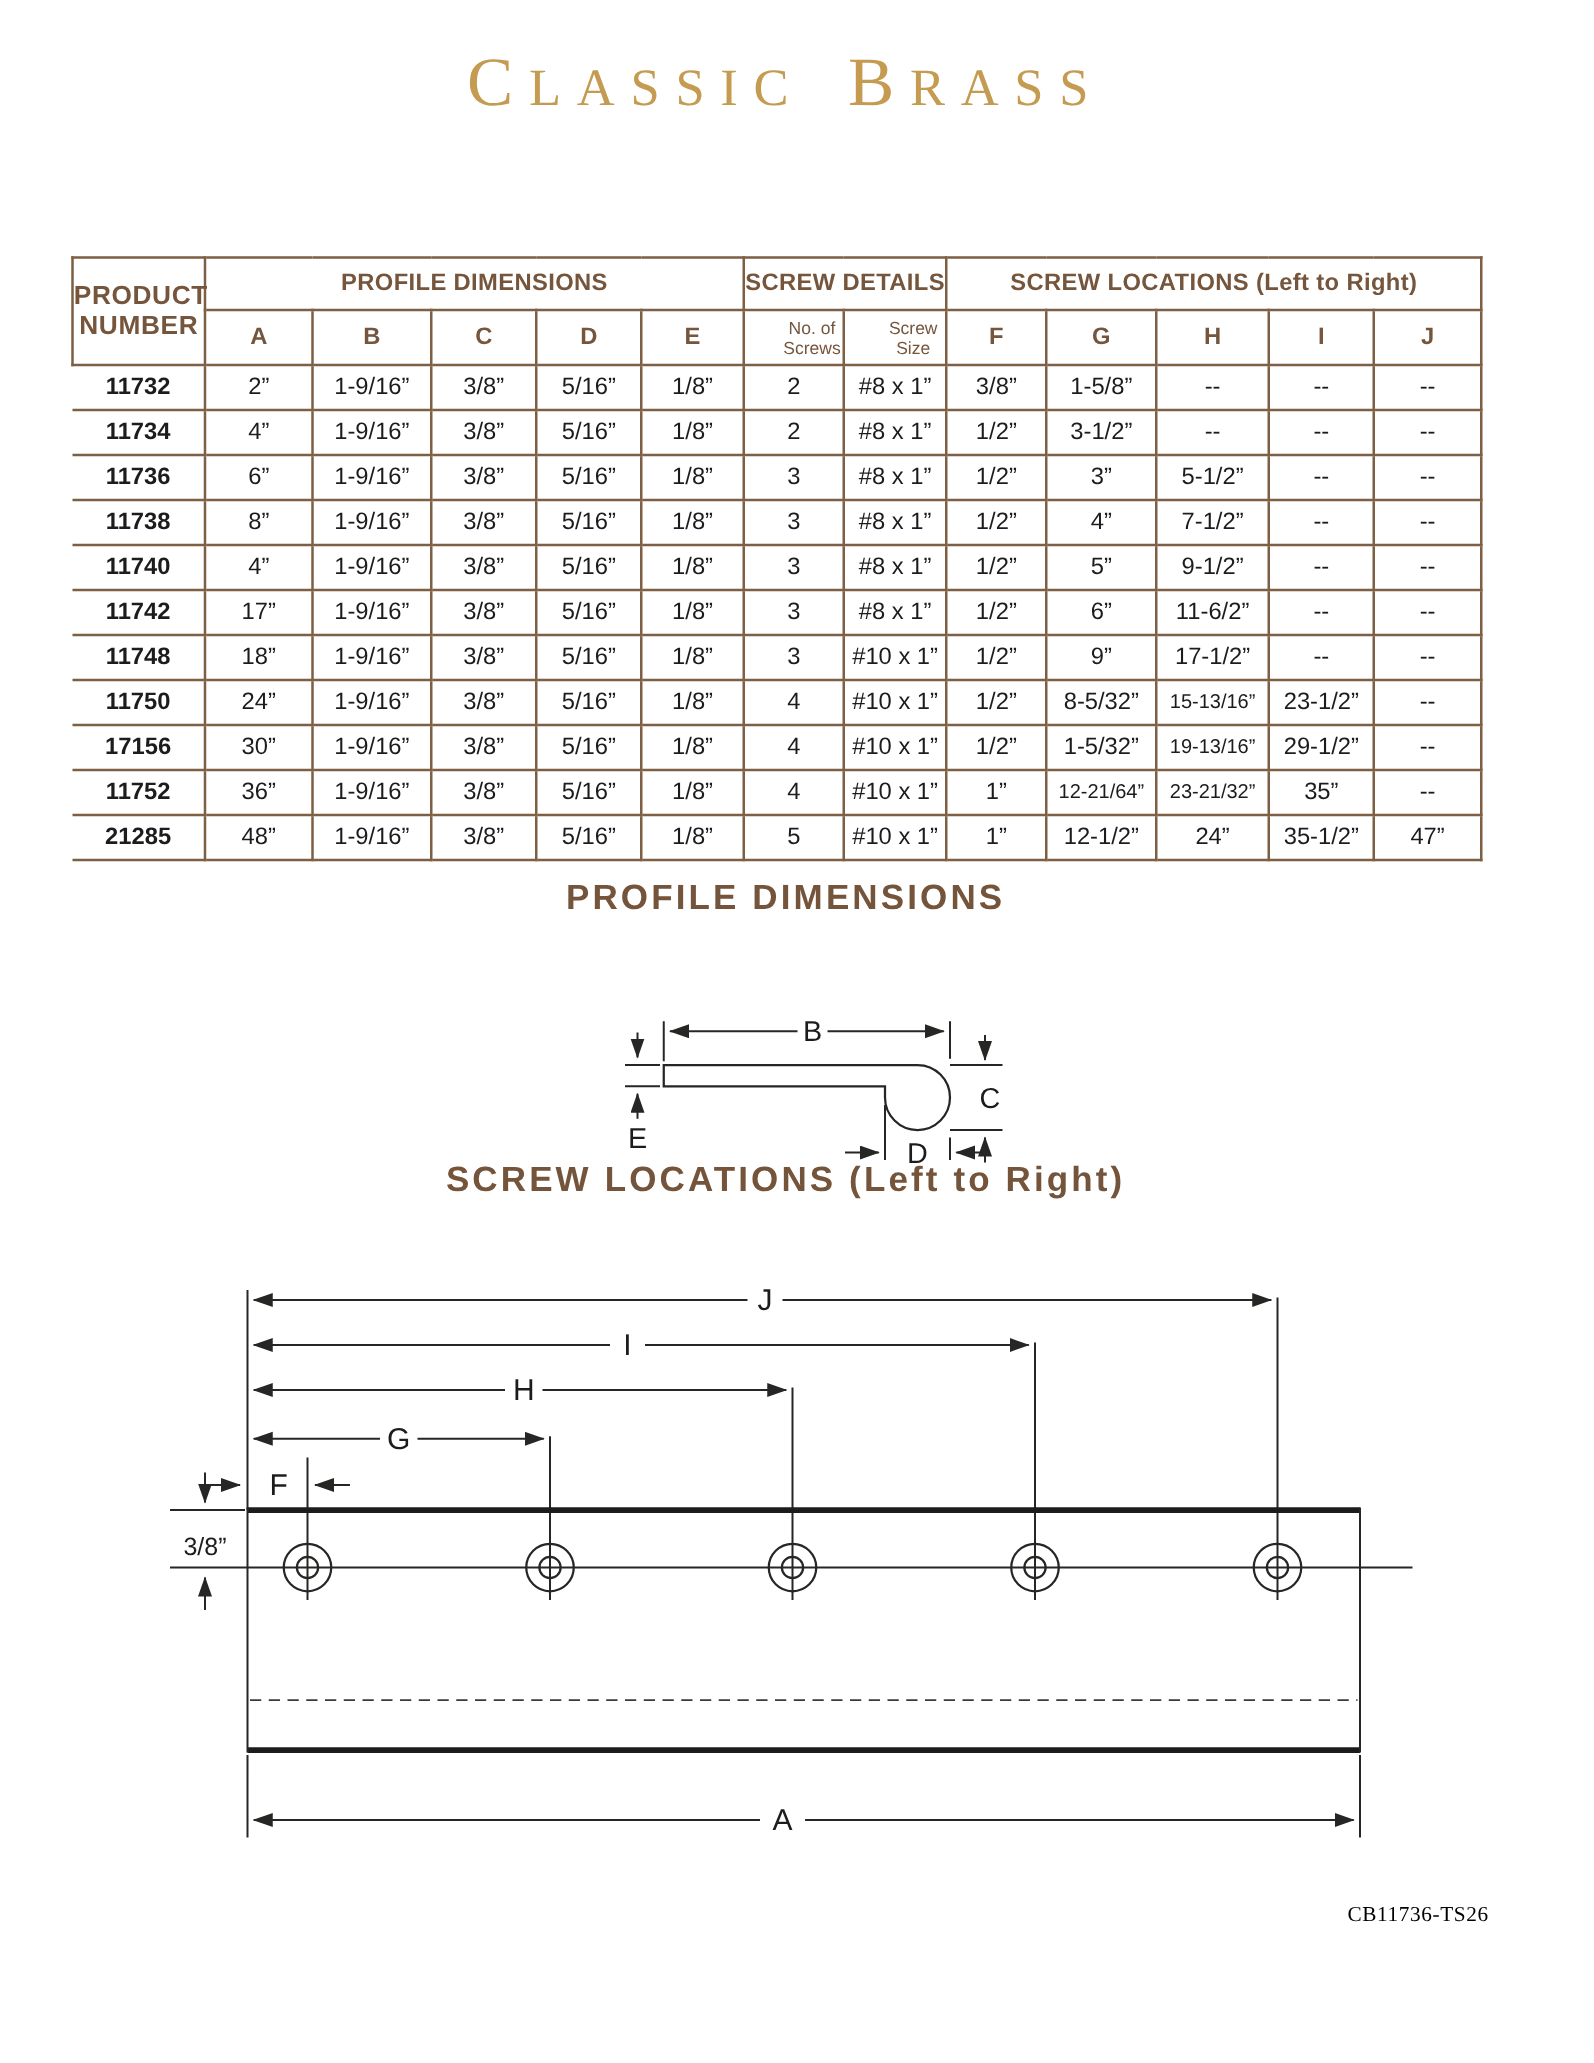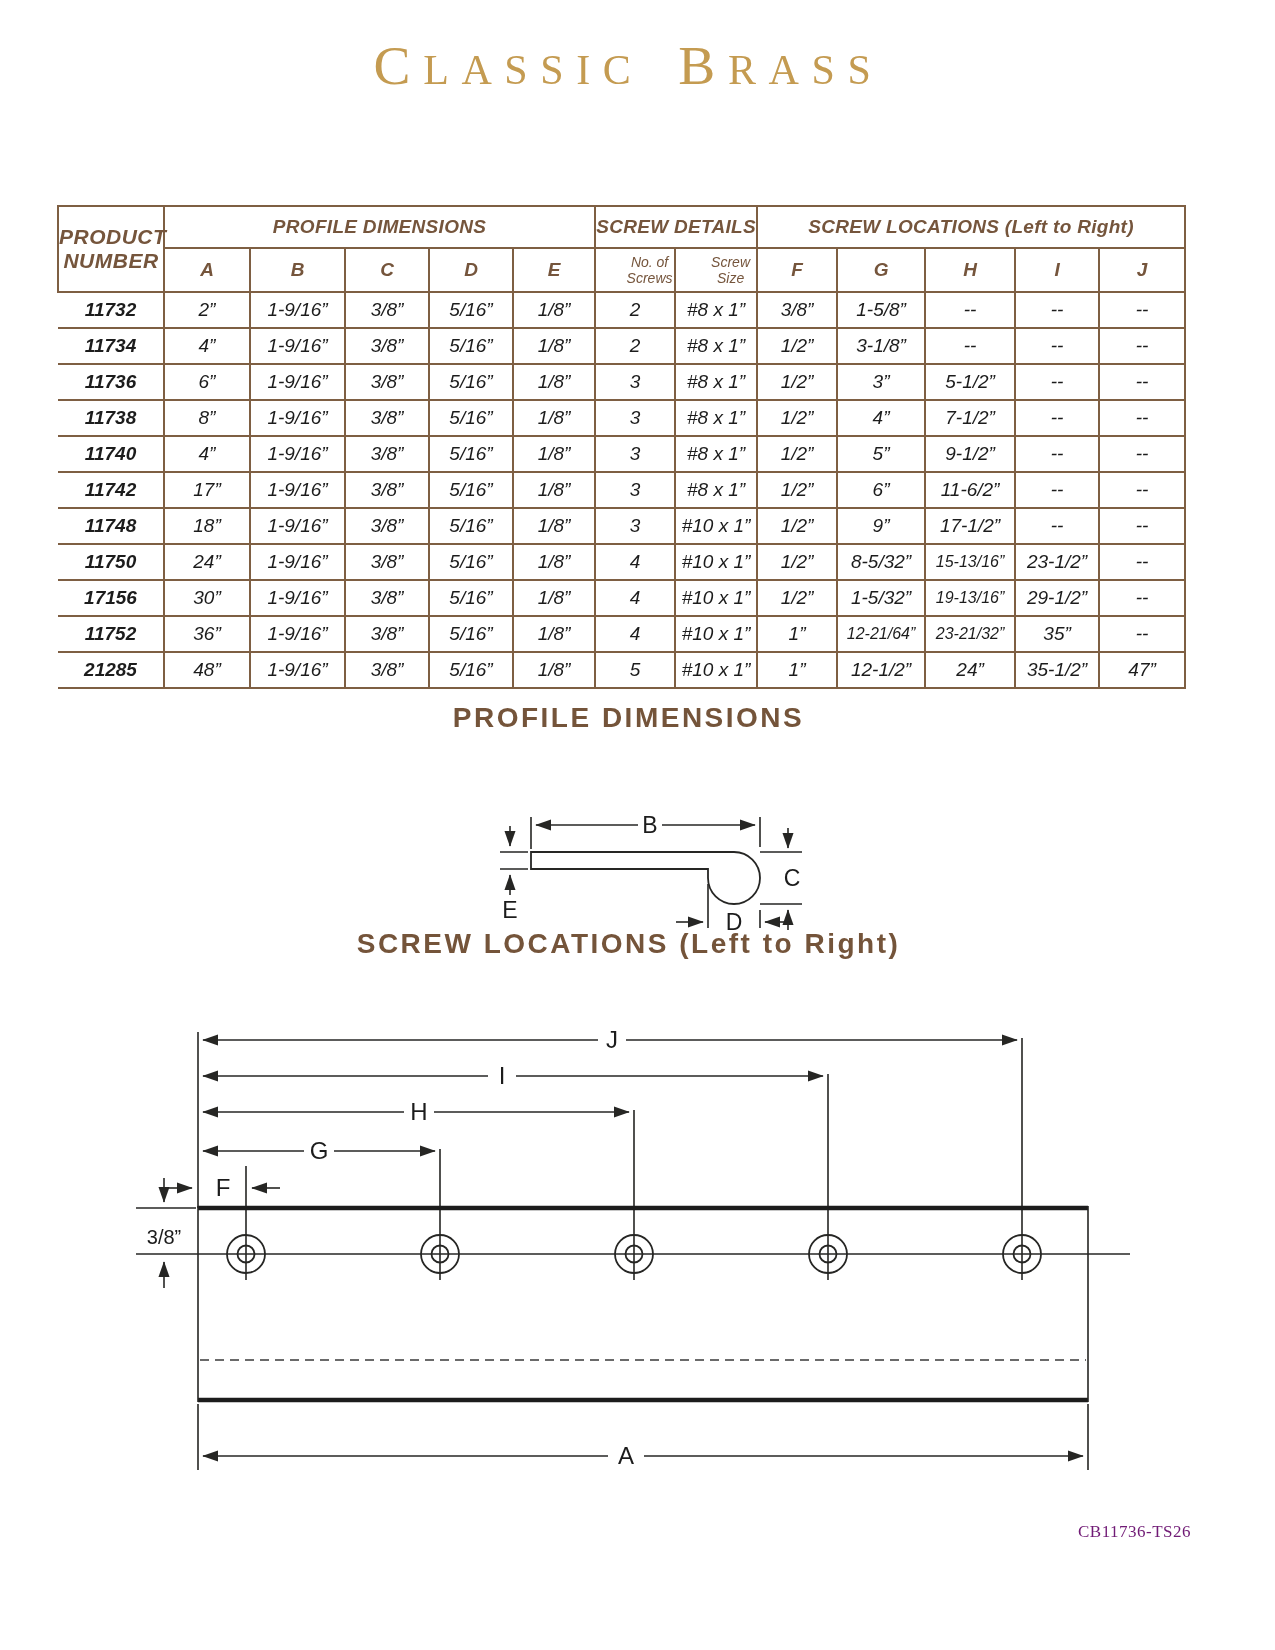--- a/index.html
+++ b/index.html
@@ -10,21 +10,21 @@
   .logo{position:absolute;top:34px;left:0;width:100%;text-align:center;
         font-family:"Liberation Serif",serif;color:#c49b51;font-size:42px;
         letter-spacing:0.30em;font-weight:400;}
   .logo span{display:inline-block;}
   .logo .word{text-transform:uppercase;}
   .logo .word::first-letter{font-size:1.32em;}
   .logo .word+.word{margin-left:0.28em;}
 
   
   table.spec{position:absolute;left:57px;top:205px;border-collapse:collapse;table-layout:fixed;
-             width:1127px;font-style:italic;}
+             width:1127px;}
   table.spec th,table.spec td{border:2px solid #7e5f43;text-align:center;vertical-align:middle;
              padding:0;line-height:1.12;}
   table.spec th{color:#75553c;font-weight:700;white-space:pre-line;}
   th.prodhdr{border:none;font-size:21px;font-weight:400;letter-spacing:0.5px;line-height:1.25;}
   th.grp{height:40px;font-size:19px;font-weight:400;letter-spacing:0.3px;}
   tr.cols th{height:42px;font-size:19px;}
   tr.cols th.sub{font-size:14px;font-weight:400;line-height:1.15;padding-left:29px;}
   table.spec td{height:34px;font-size:19px;color:#1c1c1c;}
   table.spec td.prod{border-left:none;font-weight:700;}
   table.spec td.small{font-size:16px;}
@@ -41,21 +41,21 @@
   #screw-svg{left:128px;top:998px;}
   svg text{font-family:"Liberation Sans",sans-serif;fill:#1c1c1c;}
   .dimline{stroke:#262624;stroke-width:1.6;fill:none;}
   .thick{stroke:#1c1c1c;stroke-width:4.6;fill:none;}
   .thin{stroke:#262624;stroke-width:1.6;fill:none;}
   .dash{stroke:#3a3a3a;stroke-width:1.4;fill:none;stroke-dasharray:9 6;}
   .shape{stroke:#262624;stroke-width:1.8;fill:none;}
 
   
   .doc-code{position:absolute;top:1522px;right:66px;font-family:"Liberation Serif",serif;
-            font-size:17px;color:#701a75;letter-spacing:0.5px;}
+            font-size:17px;color:#000000;letter-spacing:0.5px;}
 </style>
 </head>
 <body>
 
 <div class="page">
 
   <div class="logo">
     <span class="word">Classic</span>
     <span class="word">Brass</span>
   </div>
@@ -120,21 +120,21 @@
         <tr>
           <td class="prod">11734</td>
           <td>4”</td>
           <td>1-9/16”</td>
           <td>3/8”</td>
           <td>5/16”</td>
           <td>1/8”</td>
           <td>2</td>
           <td>#8 x 1”</td>
           <td>1/2”</td>
-          <td>3-1/8”</td>
+          <td>3-1/2”</td>
           <td>--</td>
           <td>--</td>
           <td>--</td>
         </tr>
         <tr>
           <td class="prod">11736</td>
           <td>6”</td>
           <td>1-9/16”</td>
           <td>3/8”</td>
           <td>5/16”</td>

